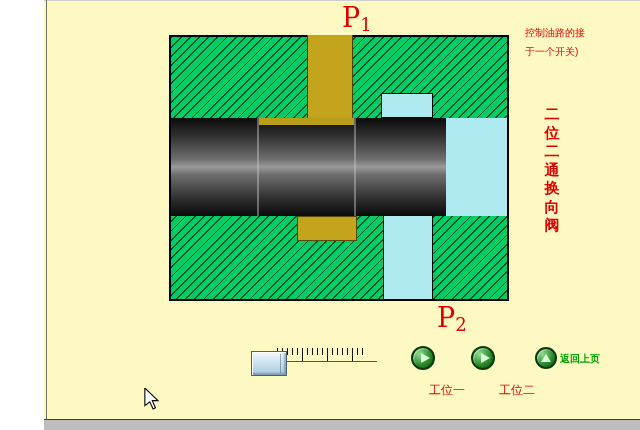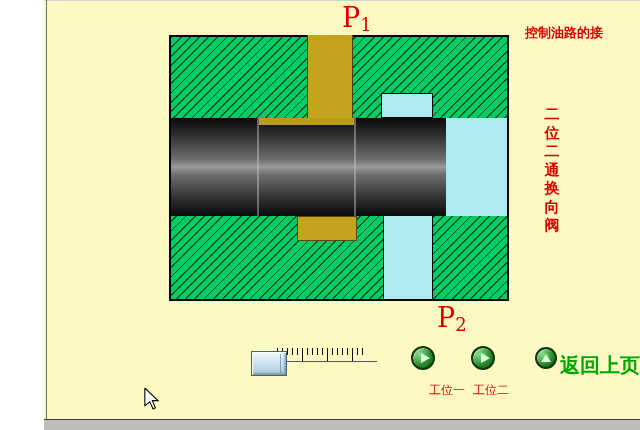--- a/index.html
+++ b/index.html
@@ -35,21 +35,21 @@
   .spool-div.d2{left:310px;}
 
   
   .port-label{position:absolute;color:#e00000;font-family:"DejaVu Serif",serif;font-size:27px;line-height:27px;}
   .port-label .sub{font-size:18px;vertical-align:-4px;}
   .p1{left:298px;top:4px;}
   .p2{left:393px;top:304px;}
 
   
   .annotation{position:absolute;left:481px;top:23px;width:104px;color:#e00000;
-    font-size:13px;font-weight:bold;line-height:19px;}
+    font-size:10px;font-weight:normal;line-height:19px;}
   .valve-name{position:absolute;left:497px;top:105px;width:22px;display:flex;flex-direction:column;align-items:center;
     color:#e00000;font-size:15px;font-weight:bold;}
   .valve-name span{display:block;height:18.5px;line-height:18.5px;}
 
   
   .ruler{position:absolute;left:233px;top:348px;width:90px;height:13px;
     background-image:
       repeating-linear-gradient(to right,#111 0 1px,transparent 1px 5px),
       repeating-linear-gradient(to right,#111 0 1px,transparent 1px 25px);
     background-size:100% 7px,100% 13px;background-repeat:no-repeat,no-repeat;background-position:top left,top left;}
@@ -66,22 +66,22 @@
   .btn-play1{left:367px;top:346px;}
   .btn-play2{left:427px;top:346px;}
   .btn-back{left:491px;top:347px;width:22px;height:22px;}
   .tri-right{position:absolute;left:8px;top:5px;width:0;height:0;
     border-left:9px solid #d8ffd8;border-top:5px solid transparent;border-bottom:5px solid transparent;}
   .tri-up{position:absolute;left:4px;top:5px;width:0;height:0;
     border-bottom:8px solid #d8ffd8;border-left:5px solid transparent;border-right:5px solid transparent;}
 
   .station-label{position:absolute;width:60px;text-align:right;color:#e00000;font-weight:normal;font-size:12px;}
   .station1{left:361px;top:382px;}
-  .station2{left:405px;top:382px;}
-  .back-label{position:absolute;left:516px;top:352px;color:#00a600;font-weight:bold;font-size:20px;cursor:pointer;}
+  .station2{left:431px;top:382px;}
+  .back-label{position:absolute;left:516px;top:352px;color:#00a600;font-weight:bold;font-size:10px;cursor:pointer;}
 
   .cursor{position:absolute;left:100px;top:388px;}
 </style>
 </head>
 <body>
 
 <div class="stage">
 
   <div class="frame-top"></div>
   <div class="frame-left"></div>
@@ -97,20 +97,21 @@
   <div class="spool"></div>
   <div class="spool-strip-yellow"></div>
   <div class="spool-div d1"></div>
   <div class="spool-div d2"></div>
 
   <div class="port-label p1"><span>P</span><span class="sub">1</span></div>
   <div class="port-label p2"><span>P</span><span class="sub">2</span></div>
 
   <div class="annotation">
     <div>控制油路的接</div>
+    <div>于一个开关)</div>
   </div>
 
   <div class="valve-name">
     <span>二</span>
     <span>位</span>
     <span>二</span>
     <span>通</span>
     <span>换</span>
     <span>向</span>
     <span>阀</span>

